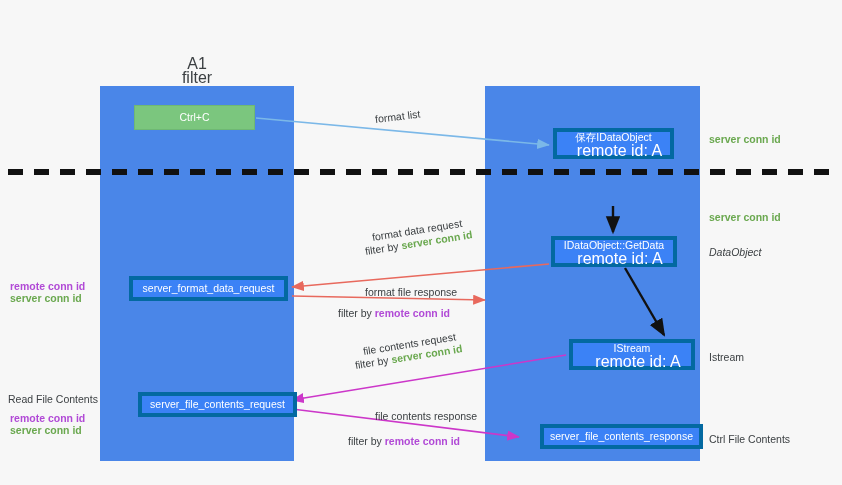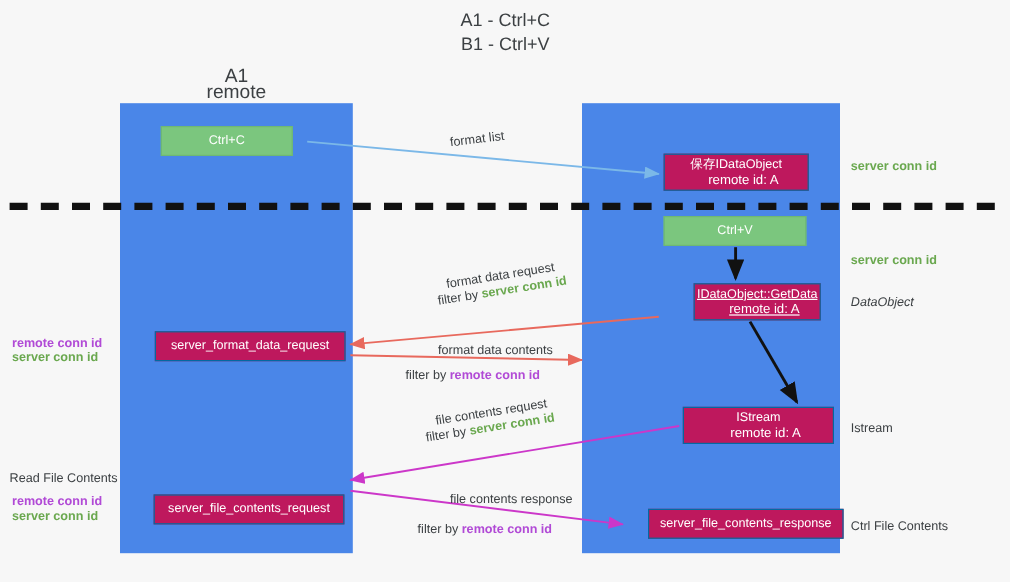--- a/index.html
+++ b/index.html
@@ -31,32 +31,32 @@
   #head-a1{left:117px;top:57px;width:160px;}
   #head-b1{left:512px;top:57px;width:160px;}
 
   
   .box{
     position:absolute;box-sizing:border-box;
     display:flex;flex-direction:column;align-items:center;justify-content:center;
     color:#ffffff;font-size:10.5px;line-height:13px;text-align:center;
     padding:2px 4px;
   }
-  .box.orange{background:#be185d;border:1px solid #0369a1;}
+  .box.orange{background:#3b82f6;border:4px solid #0369a1;}
   .box.green{background:#7bc67e;border:1px solid #6fb873;}
-  .box .l2{font-size:11px;padding-left:12px;}
-
-  #box-ctrlc{left:134px;top:105px;width:110px;height:25px;}
+  .box .l2{font-size:16px;padding-left:12px;}
+
+  #box-ctrlc{left:134px;top:105px;width:121px;height:25px;}
   #box-save-ido{left:553px;top:128px;width:121px;height:31px;}
   #box-ctrlv{left:553px;top:180px;width:119px;height:25px;}
-  #box-getdata{left:578px;top:236px;width:106px;height:31px;text-decoration:underline;}
+  #box-getdata{left:551px;top:236px;width:126px;height:31px;}
   #box-istream{left:569px;top:339px;width:126px;height:31px;}
   #box-fmt-req{left:129px;top:276px;width:159px;height:25px;}
   #box-fmt-resp{left:489px;top:288px;width:157px;height:25px;}
-  #box-file-req{left:128px;top:392px;width:159px;height:25px;margin-top:20px;}
+  #box-file-req{left:138px;top:392px;width:159px;height:25px;}
   #box-file-resp{left:540px;top:424px;width:163px;height:25px;}
 
   
   .lbl{position:absolute;font-size:10.5px;line-height:14px;color:#3c4043;white-space:nowrap;}
   .lbl.green{color:#6aa84f;font-weight:bold;}
   .lbl.purple{color:#b14ad6;font-weight:bold;}
   .lbl .green{color:#6aa84f;font-weight:bold;}
   .lbl .purple{color:#b14ad6;font-weight:bold;}
 
   .rot-a{transform:rotate(-7deg);transform-origin:left center;}
@@ -85,31 +85,27 @@
   #lbl-fcreq{left:363px;top:344px;}
   #lbl-fcreq-f{left:355px;top:358px;}
   #lbl-fcresp{left:375px;top:409px;text-align:center;}
   #lbl-fcresp-f{left:348px;top:434px;}
 </style>
 </head>
 <body>
 
 <div id="stage">
 
-  <div class="title">
-    <div>A1 - Ctrl+C</div>
-    <div>B1 - Ctrl+V</div>
-  </div>
 
   <div class="band" id="band-a1"></div>
   <div class="band" id="band-b1"></div>
 
   <div class="col-head" id="head-a1">
     <div>A1</div>
-    <div>remote</div>
+    <div>filter</div>
   </div>
 
   <svg id="wires" viewBox="0 0 842 485">
     <defs>
       <marker id="ah-blue" markerWidth="9" markerHeight="9" refX="7.4" refY="3.2" orient="auto">
         <path d="M0,0 L8,3.2 L0,6.4 z" fill="#7bb8e8"></path>
       </marker>
       <marker id="ah-red" markerWidth="9" markerHeight="9" refX="7.4" refY="3.2" orient="auto">
         <path d="M0,0 L8,3.2 L0,6.4 z" fill="#e8695d"></path>
       </marker>
@@ -140,23 +136,20 @@
 
   <div class="box green" id="box-ctrlc">
     <div>Ctrl+C</div>
   </div>
 
   <div class="box orange" id="box-save-ido">
     <div>保存IDataObject</div>
     <div class="l2">remote id: A</div>
   </div>
 
-  <div class="box green" id="box-ctrlv">
-    <div>Ctrl+V</div>
-  </div>
 
   <div class="box orange" id="box-getdata">
     <div>IDataObject::GetData</div>
     <div class="l2">remote id: A</div>
   </div>
 
   <div class="box orange" id="box-istream">
     <div>IStream</div>
     <div class="l2">remote id: A</div>
   </div>
@@ -174,21 +167,21 @@
     <div>server_file_contents_response</div>
   </div>
 
   <div class="lbl rot-a" id="lbl-format-list">format list</div>
 
   <div class="lbl rot-b" id="lbl-fdreq">format data request</div>
   <div class="lbl rot-b" id="lbl-fdreq-f">
     <span>filter by </span><span class="green">server conn id</span>
   </div>
 
-  <div class="lbl" id="lbl-fdresp">format data contents</div>
+  <div class="lbl" id="lbl-fdresp">format file response</div>
   <div class="lbl" id="lbl-fdresp-f">
     <span>filter by </span><span class="purple">remote conn id</span>
   </div>
 
   <div class="lbl rot-b" id="lbl-fcreq">file contents request</div>
   <div class="lbl rot-b" id="lbl-fcreq-f">
     <span>filter by </span><span class="green">server conn id</span>
   </div>
 
   <div class="lbl" id="lbl-fcresp">file contents response</div>

